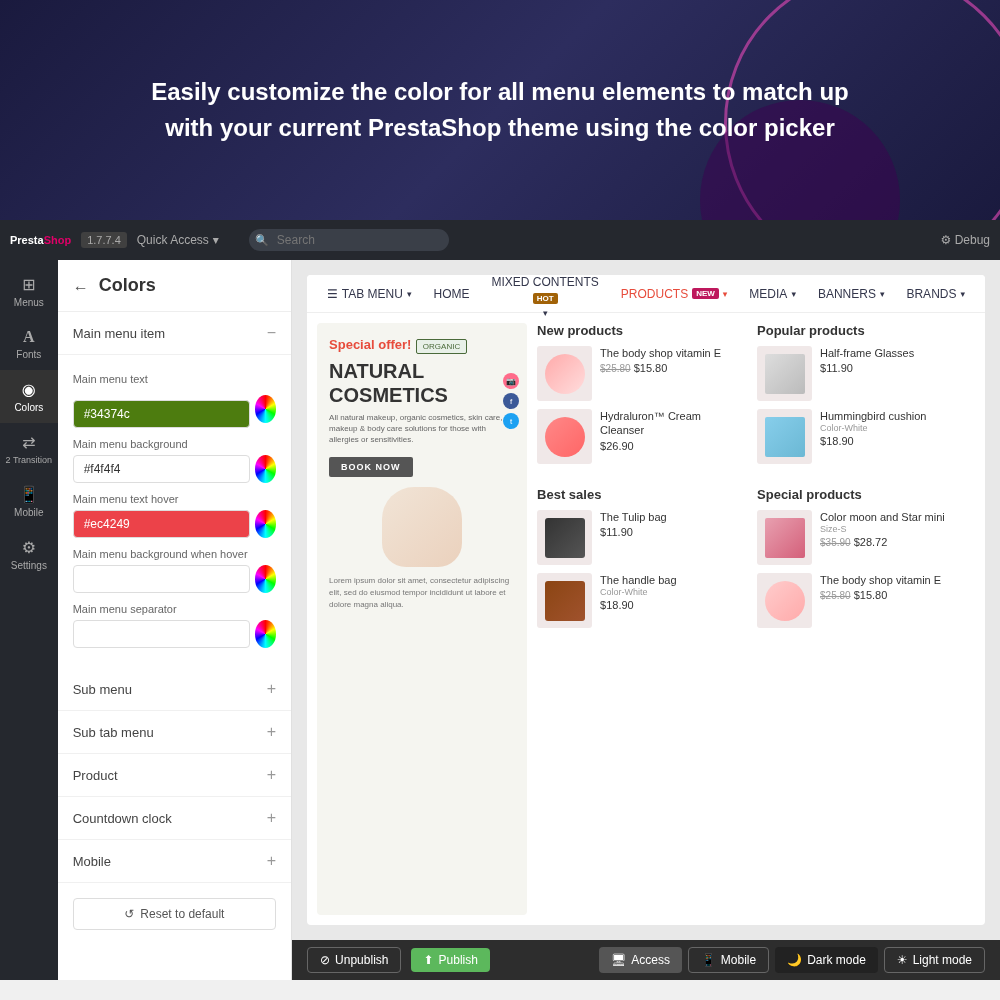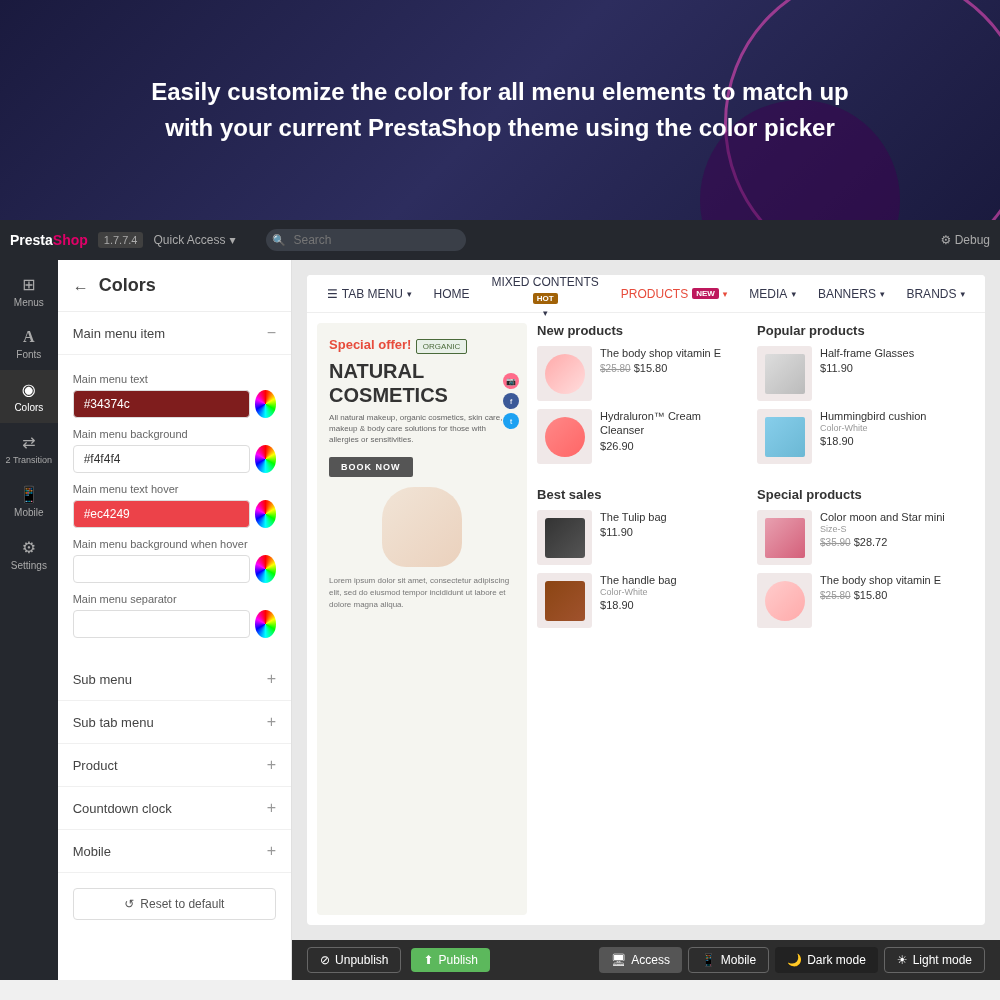--- a/index.html
+++ b/index.html
@@ -46,21 +46,21 @@
     
     .admin-bar {
       background: #25282e;
       height: 40px;
       display: flex;
       align-items: center;
       padding: 0 10px;
       gap: 10px;
     }
     .prestashop-logo {
-      font-size: 14px;
+      font-size: 11px;
       font-weight: bold;
     }
     .prestashop-logo span:first-child { color: white; }
     .prestashop-logo span:last-child { color: #df0068; }
     .version-badge {
       background: #404040;
       color: #aaa;
       font-size: 11px;
       padding: 2px 6px;
       border-radius: 3px;
@@ -188,22 +188,23 @@
       border: 1px solid #ddd;
       border-radius: 4px;
       font-size: 12px;
       color: #333;
     }
     .color-text-input.red-bg {
       background: #ec4249;
       color: white;
     }
     .color-text-input.dark-bg {
-      background: #7f1d1d;
+      background: #4d7c0f;
       color: white;
+      margin-top: 10px;
     }
     .color-picker-btn {
       width: 28px;
       height: 28px;
       border-radius: 50%;
       border: none;
       cursor: pointer;
       background: conic-gradient(red, yellow, lime, cyan, blue, magenta, red);
     }
 

